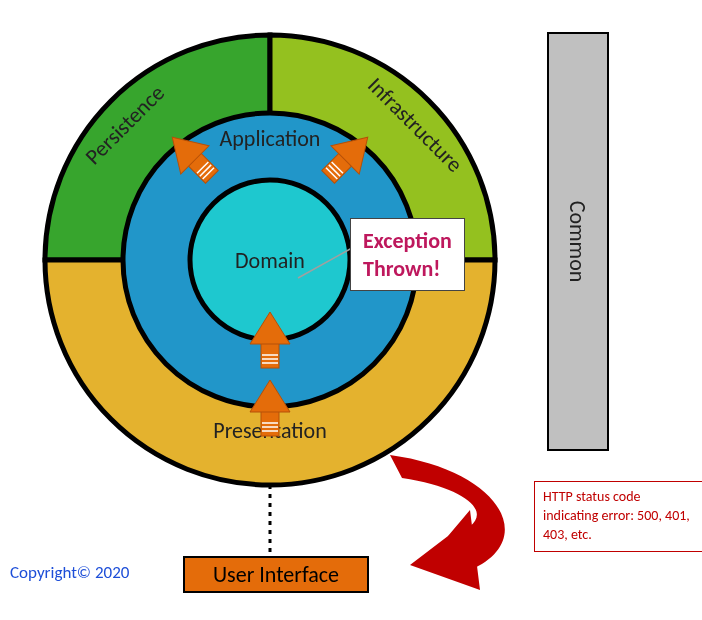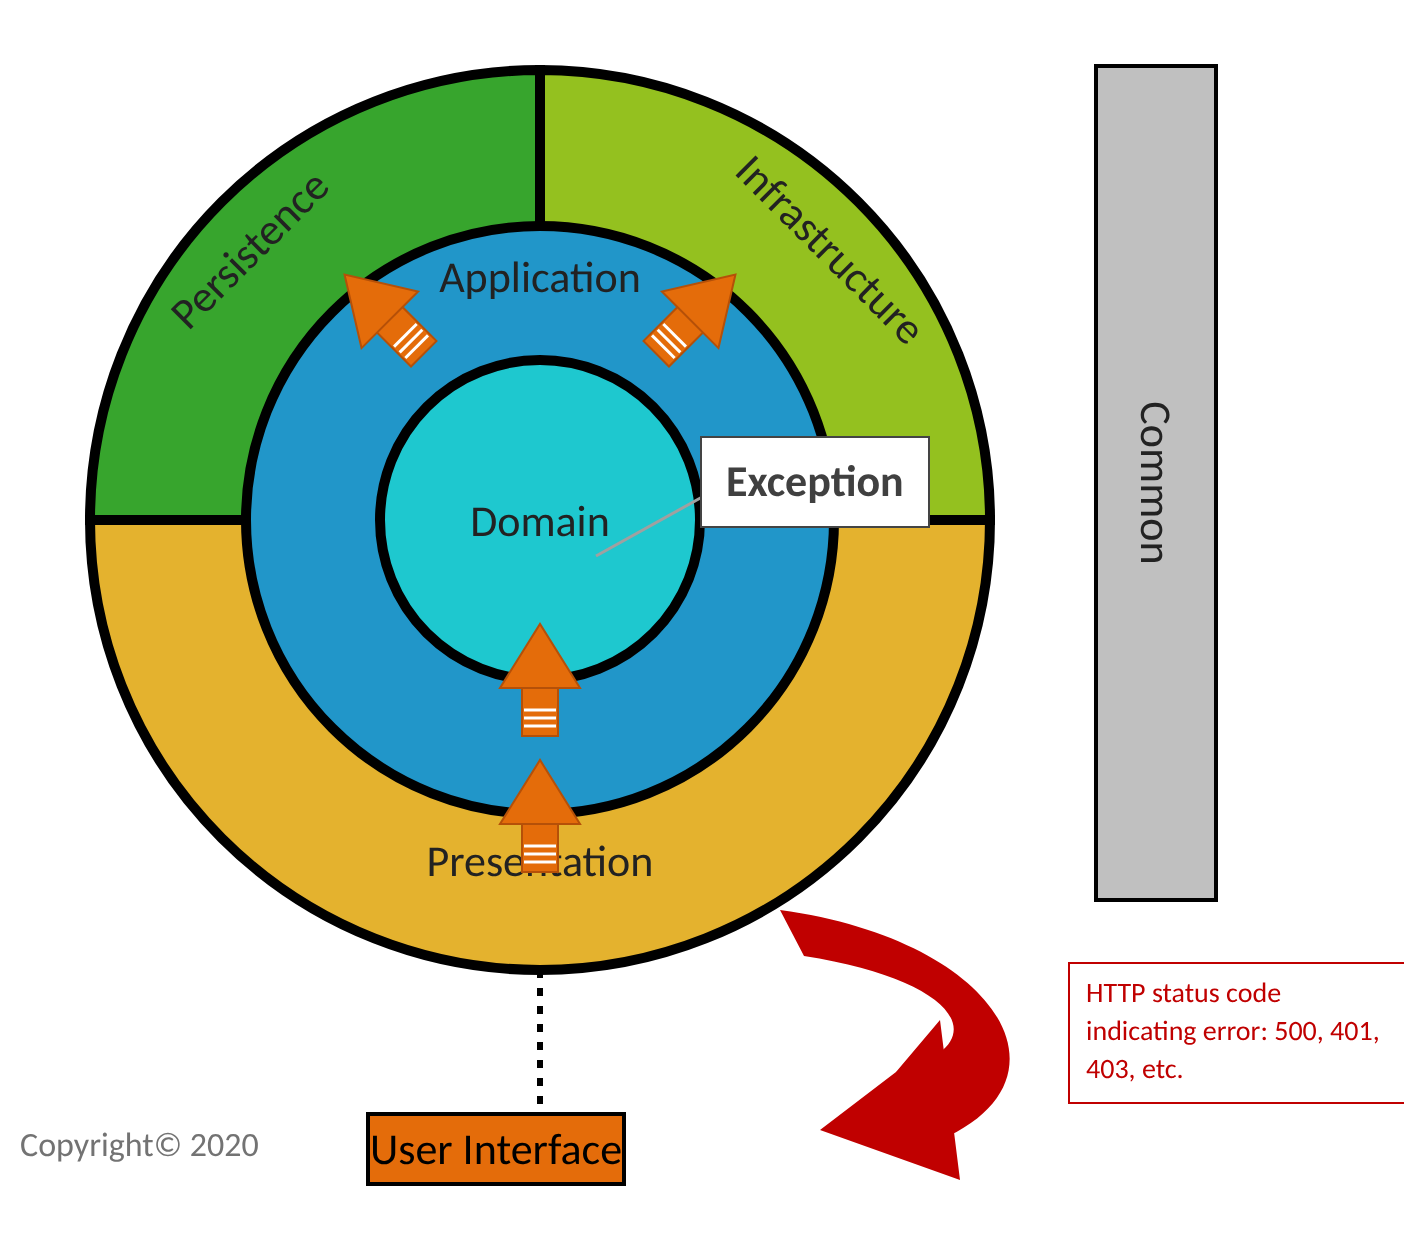--- a/index.html
+++ b/index.html
@@ -19,44 +19,44 @@
   }
   svg { display: block; }
   .label { font-size: 22px; fill: #222; }
   .exception-box {
     position: absolute;
     left: 350px;
     top: 218px;
     background: #fff;
     border: 1px solid #444;
     padding: 8px 12px;
-    color: #404040;
+    color: #be185d;
     font-size: 22px;
     font-weight: 600;
     line-height: 1.25;
     z-index: 20;
     box-shadow: 0 0 0 0 transparent;
   }
   .ui-box {
     position: absolute;
     left: 183px;
     top: 556px;
     background: #e46c0a;
     border: 2.5px solid #000;
     color: #000;
     font-size: 22px;
-    padding: 3px 0;
+    padding: 3px 28px;
     z-index: 10;
   }
   .copyright {
     position: absolute;
     left: 10px;
     top: 562px;
     font-size: 17px;
-    color: #737373;
+    color: #1d4ed8;
     line-height: 1.3;
     z-index: 5;
   }
   .common-bar {
     position: absolute;
     left: 547px;
     top: 32px;
     width: 58px;
     height: 415px;
     background: #c0c0c0;
@@ -174,20 +174,21 @@
       <polygon points="448,536 470,510 480,590 410,565" fill="#c00000"></polygon>
     </g>
   </svg>
 
   <div class="common-bar">
     <span>Common</span>
   </div>
 
   <div class="exception-box">
     <div>Exception</div>
+    <div>Thrown!</div>
   </div>
 
   <div class="ui-box">
     <span>User Interface</span>
   </div>
 
   <div class="http-box">
     <span>HTTP status code indicating error: 500, 401, 403, etc.</span>
   </div>
 

